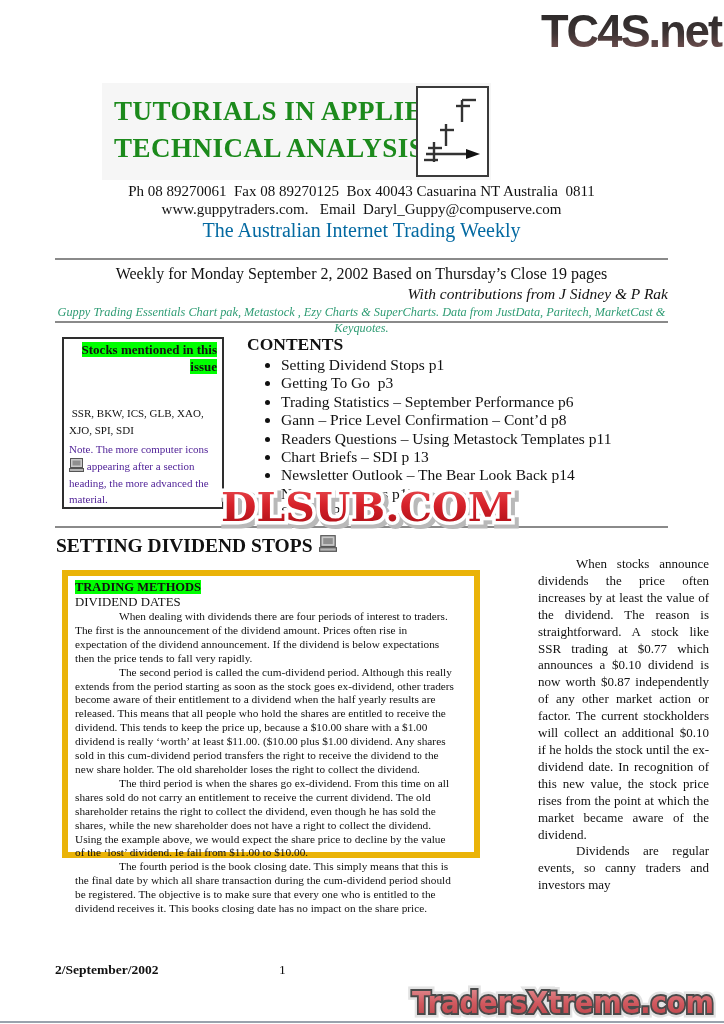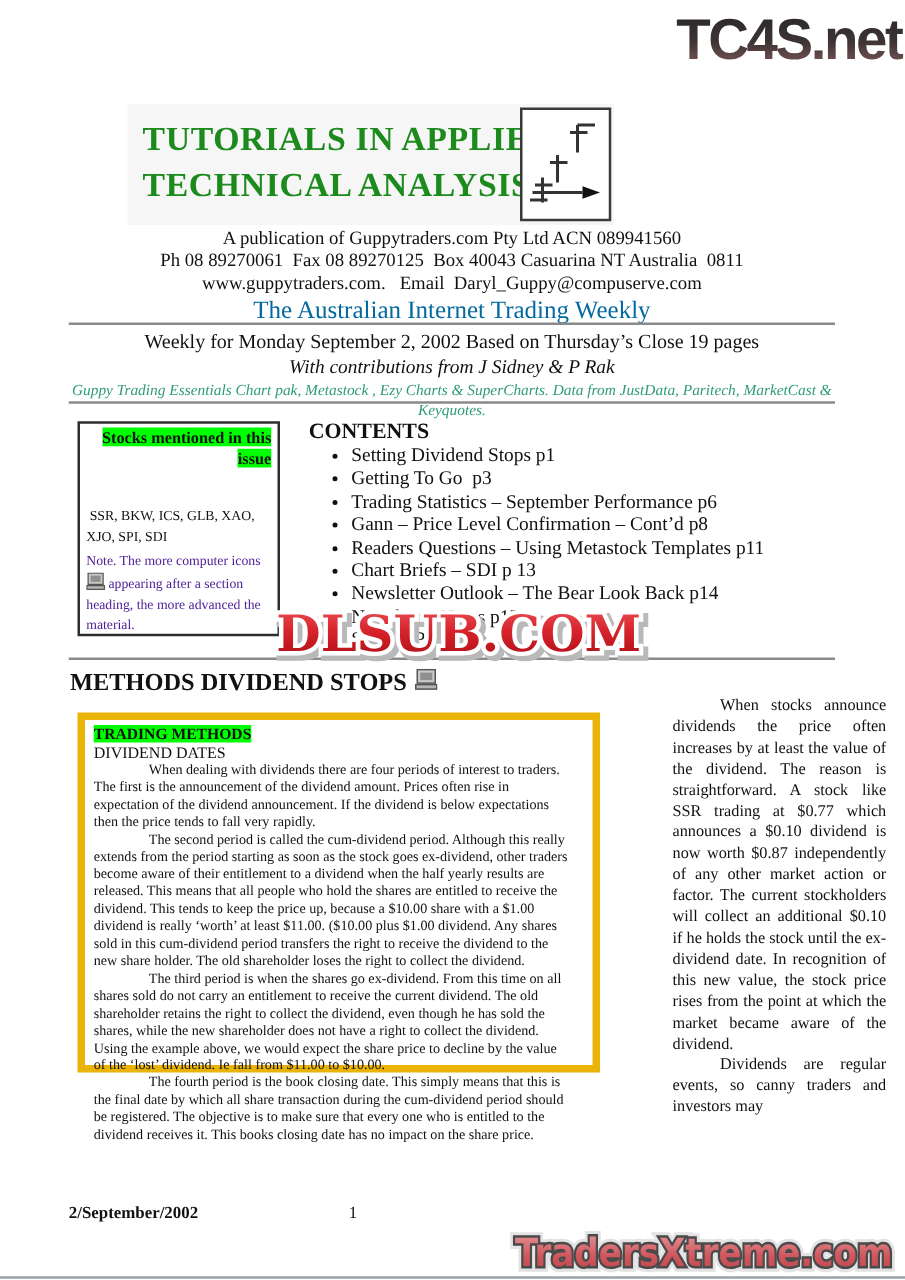--- a/index.html
+++ b/index.html
@@ -15,21 +15,21 @@
         color:#1c8a1c;letter-spacing:0.5px;}
   .chart-logo-box{position:absolute;right:2px;top:3px;width:73px;height:91px;background:#fff;
         border:2px solid #3a3a3a;box-sizing:border-box;}
 
   .pub-block{position:absolute;left:55px;top:182px;width:613px;text-align:center;}
   .pub-line{font-size:15px;line-height:18px;}
   .tagline{font-size:20px;line-height:22px;color:#0369a1;margin-top:1px;}
 
   .issue-block{position:absolute;left:55px;top:264px;width:613px;text-align:center;}
   .weekly-line{font-size:16px;line-height:20px;}
-  .contrib-line{font-size:15.5px;line-height:20px;font-style:italic;}
+  .contrib-line{font-size:15.5px;line-height:20px;font-style:italic;text-align:right;}
   .tools-line{font-size:12.3px;line-height:16px;font-style:italic;color:#2f9c74;}
 
   
   .stocks-box{position:absolute;left:62px;top:337px;width:162px;height:172px;
         border:2px solid #2e2e2e;box-sizing:border-box;padding:3px 5px;}
   .stocks-heading{font-weight:bold;font-size:13px;line-height:16.5px;text-align:right;}
   .hl{background:#00ff00;}
   .stocks-tickers{margin-top:30px;font-size:11px;line-height:17px;}
   .stocks-note{margin-top:3px;color:#4c1d95;font-size:11px;line-height:15.6px;}
   .pc-icon-inline{display:inline-block;vertical-align:-2px;}
@@ -97,21 +97,20 @@
           <line x1="44" y1="34" x2="44" y2="12"></line>
           <line x1="38" y1="18" x2="52" y2="18"></line>
           <line x1="44" y1="12" x2="58" y2="12"></line>
         </g>
         <polygon points="48,61 48,71 62,66" fill="#111"></polygon>
       </svg>
     </div>
   </div>
 
   <div class="pub-block">
-    <div class="pub-line">A publication of Guppytraders.com Pty Ltd ACN 089941560</div>
     <div class="pub-line pre">Ph 08 89270061  Fax 08 89270125  Box 40043 Casuarina NT Australia  0811</div>
     <div class="pub-line pre">www.guppytraders.com.   Email  Daryl_Guppy@compuserve.com</div>
     <div class="tagline">The Australian Internet Trading Weekly</div>
   </div>
 
   <div class="rule" style="top:258px"></div>
 
   <div class="issue-block">
     <div class="weekly-line">Weekly for Monday September 2, 2002 Based on Thursday’s Close 19 pages</div>
     <div class="contrib-line">With contributions from J Sidney &amp; P Rak</div>
@@ -155,21 +154,21 @@
         <stop offset="100%" stop-color="#a80d14"></stop>
       </linearGradient>
     </defs>
     <text x="160" y="39" text-anchor="middle" textLength="292" lengthAdjust="spacingAndGlyphs" font-family="DejaVu Serif, serif" font-weight="bold" font-size="40" fill="#b9b9b9" stroke="#b9b9b9" stroke-width="9" paint-order="stroke">DLSUB.COM</text>
     <text x="157" y="36" text-anchor="middle" textLength="292" lengthAdjust="spacingAndGlyphs" font-family="DejaVu Serif, serif" font-weight="bold" font-size="40" fill="url(#dlGrad)" stroke="#ffffff" stroke-width="7" paint-order="stroke">DLSUB.COM</text>
   </svg>
 
   <div class="rule rule3"></div>
 
   <div class="article-heading">
-    <span>METHODS DIVIDEND STOPS</span>
+    <span>SETTING DIVIDEND STOPS</span>
     <span><svg width="18" height="17" viewBox="0 0 15 14">
           <rect x="1.5" y="0.5" width="12" height="9" fill="#c9c9c9" stroke="#555" stroke-width="1"></rect>
           <rect x="3.5" y="2.5" width="8" height="5" fill="#8f8f8f"></rect>
           <rect x="0.5" y="10.5" width="14" height="3" fill="#b5b5b5" stroke="#555" stroke-width="1"></rect>
         </svg></span>
   </div>
 
   <div class="trading-box">
     <div class="trading-label"><span class="hl">TRADING METHODS</span></div>
     <div class="trading-sub">DIVIDEND DATES</div>

